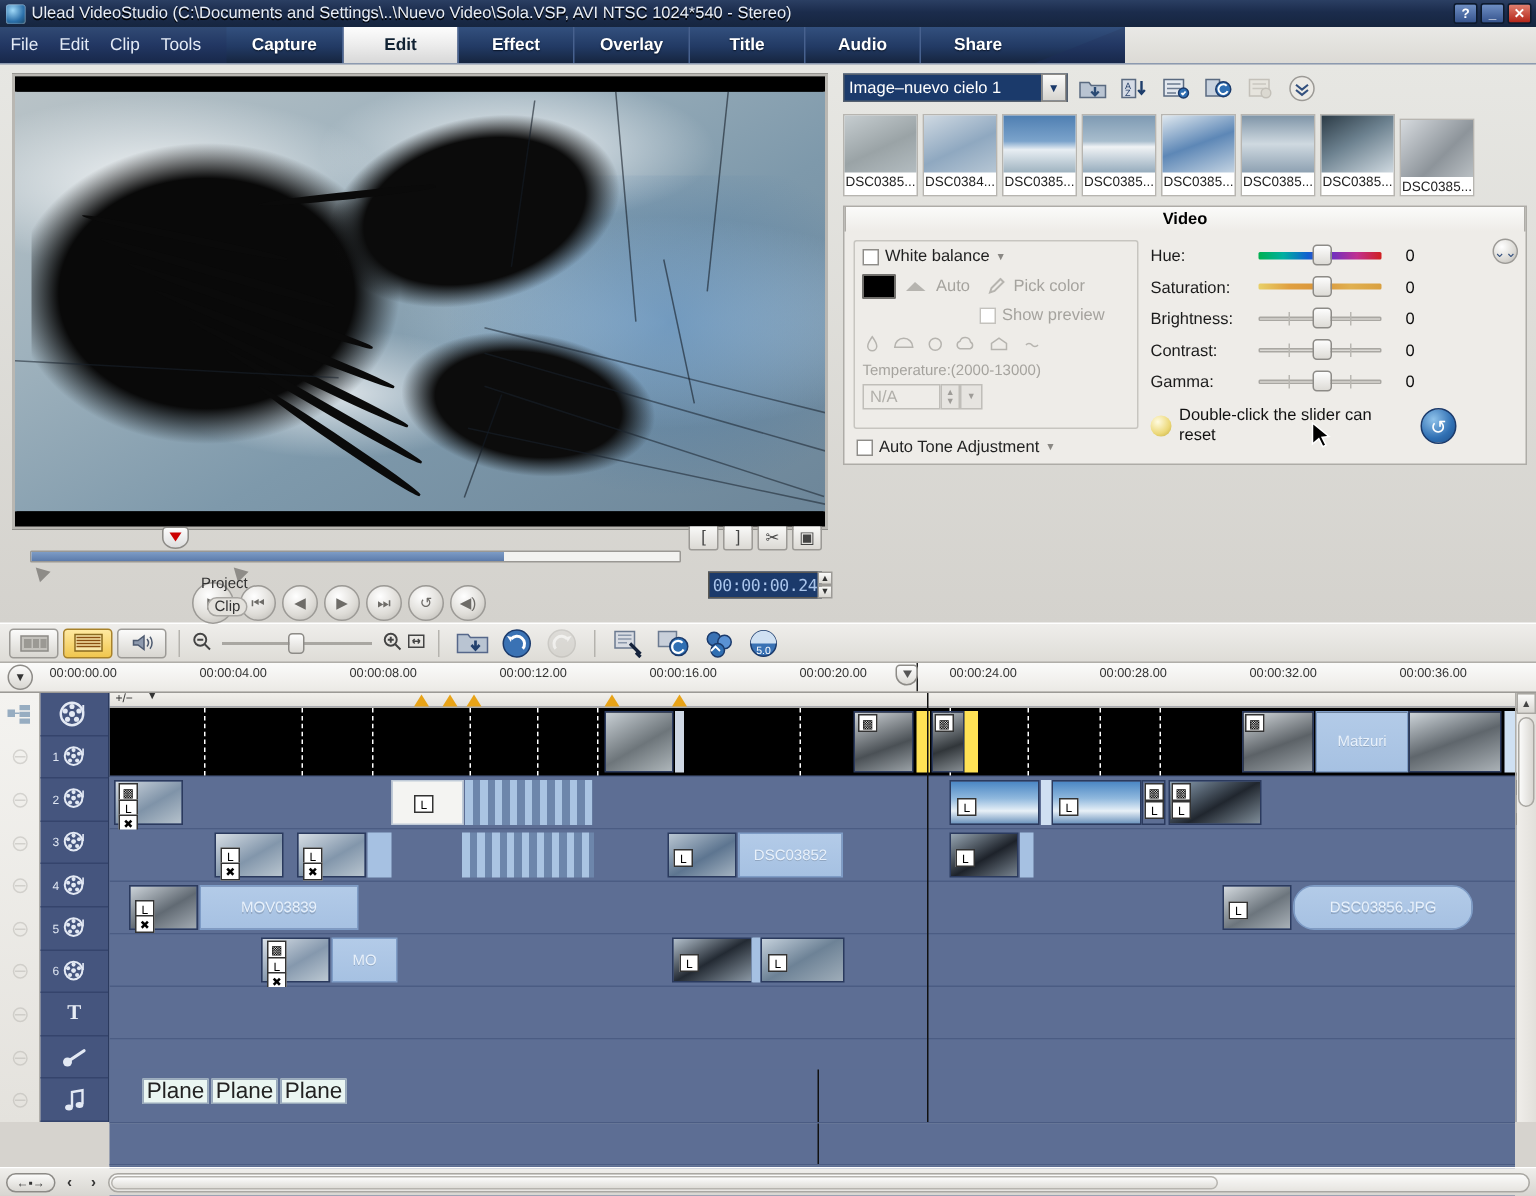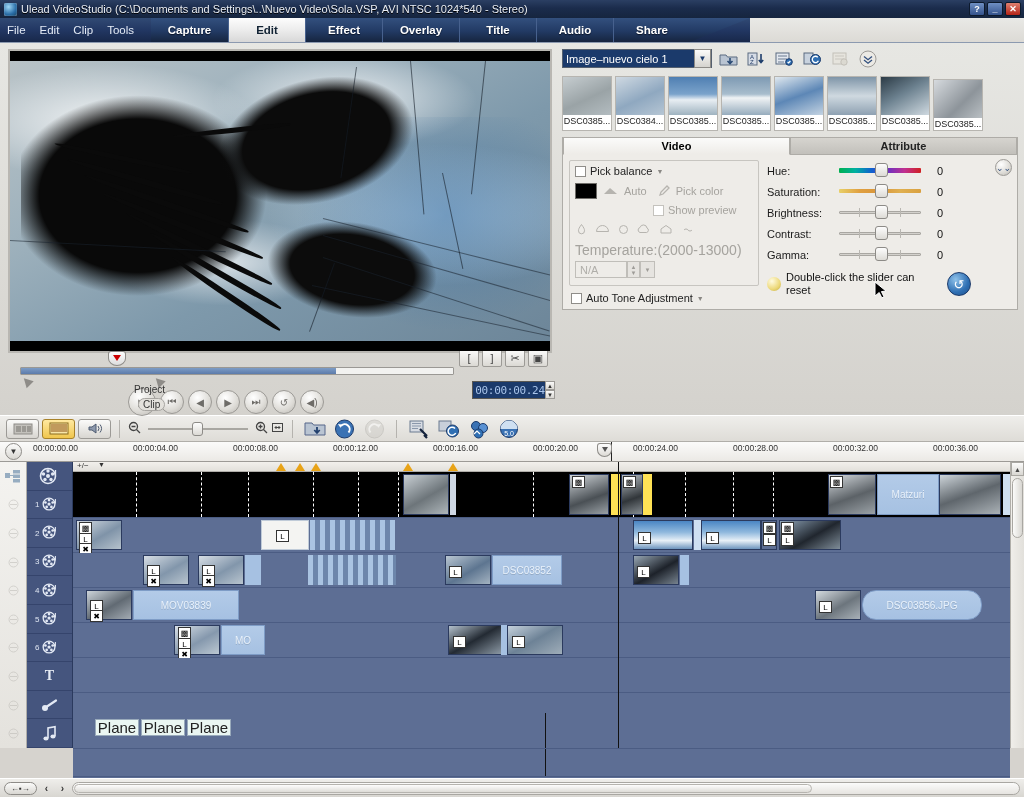--- a/index.html
+++ b/index.html
@@ -156,21 +156,21 @@
   .opt-tab.active{background:linear-gradient(to bottom,#fbfbfa,#eeece8);border-bottom-color:#eeece8;color:#000;}
   #opt-body{display:flex;padding:5px 6px;height:156px;}
   #wb-box{width:190px;border:1px solid #c7c5c0;border-radius:2px;padding:4px 5px;position:relative;height:126px;}
   .cbrow{display:flex;align-items:center;gap:4px;font-size:11px;color:#222;}
   .cbrow.dim{color:#a5a39e;}
   .cb{width:11px;height:11px;border:1px solid #8f8d89;background:#fff;flex:0 0 auto;}
   .caret{font-size:7px;color:#8a8884;}
   #swatch{width:22px;height:16px;background:#000;border:1px solid #6f6d69;}
   .wbicons{display:flex;gap:7px;margin-top:7px;color:#b6b4af;font-size:12px;}
   .wbicons svg{display:block;}
-  #temp-lbl{font-size:14px;color:#a5a39e;margin-top:6px;}
+  #temp-lbl{font-size:10px;color:#a5a39e;margin-top:6px;}
   #temp-row{display:flex;margin-top:3px;}
   #temp-input{width:52px;height:17px;border:1px solid #c0beb9;background:#eeece8;
     color:#b0aea9;font-size:11px;display:flex;align-items:center;padding-left:4px;}
   .spinbox{width:13px;height:17px;border:1px solid #c0beb9;background:#e6e4e0;
     display:flex;flex-direction:column;align-items:center;justify-content:center;
     font-size:6px;color:#9e9c98;}
   #sliders{flex:1;padding-left:8px;}
   .srow{display:flex;align-items:center;height:21px;font-size:11px;color:#1b1b1b;}
   .slabel{width:72px;}
   .strack{width:82px;height:9px;position:relative;}
@@ -451,29 +451,28 @@
       </div>
       <div class="thumb" style="margin-top:3px">
         <div class="pic" style="background:linear-gradient(135deg,#d6dade,#8d949a 60%,#b9bfc3)"></div>
         <div class="cap">DSC0385...</div>
       </div>
     </div>
 
     <div id="options">
       <div id="opt-tabs">
         <div class="opt-tab active">Video</div>
-        <div class="opt-tab">Attribute</div>
       </div>
       <div id="chev-btn">⌄⌄</div>
       <div id="opt-body">
 
         <div id="wb-box">
           <div class="cbrow">
             <span class="cb"></span>
-            <span>Pick balance</span>
+            <span>White balance</span>
             <span class="caret">▼</span>
           </div>
           <div class="cbrow dim" style="margin-top:6px;gap:6px;">
             <span id="swatch"></span>
             <svg width="15" height="10" viewBox="0 0 15 10">
                 <path d="M1 8l6-6 7 6z" fill="#b6b4af"></path>
               </svg>
             <span>Auto</span>
             <svg width="13" height="12" viewBox="0 0 13 12" style="margin-left:4px">
                 <path d="M10 1l2 2-6 6-3 1 1-3z" fill="none" stroke="#b6b4af" stroke-width="1.3"></path>

